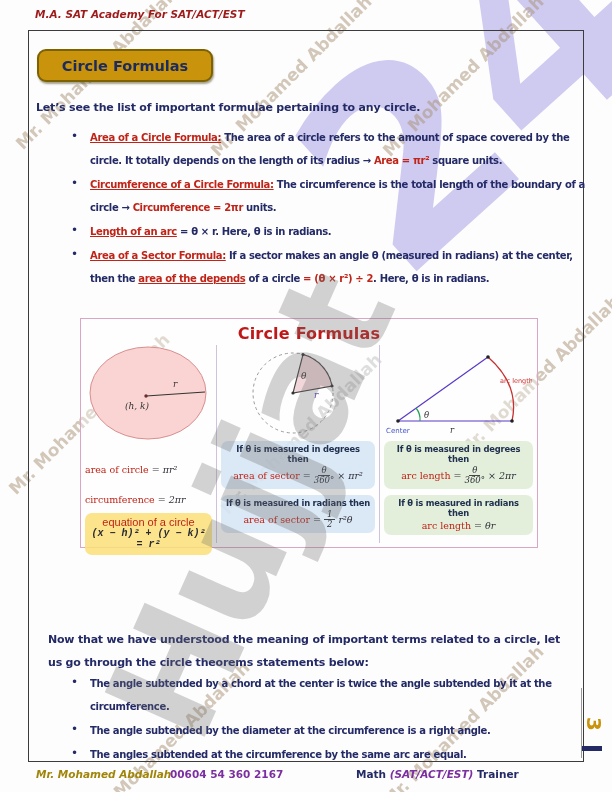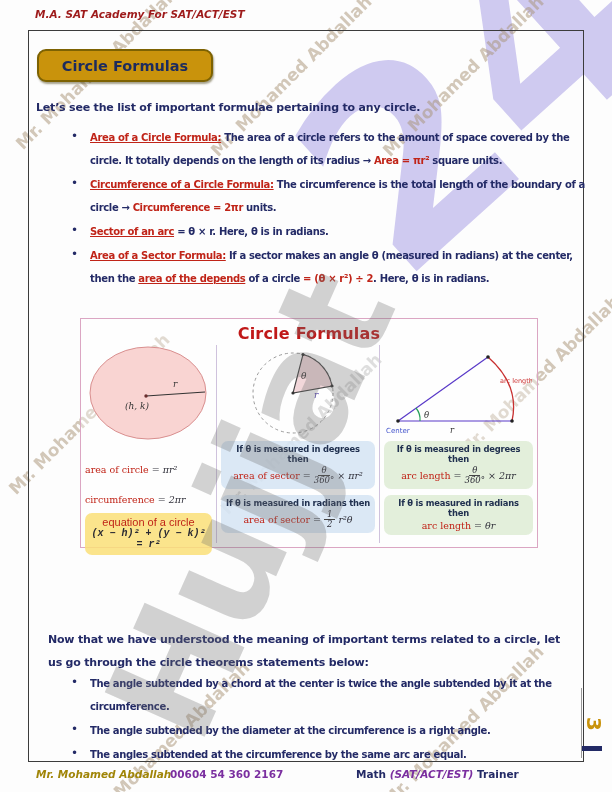--- a/index.html
+++ b/index.html
@@ -168,21 +168,21 @@
     <div class="bullet-row">
       <span class="bullet-dot">•</span>
       <div class="bullet-text">
         <span class="red-u">Circumference of a Circle Formula:</span><span> The circumference is the total length of the boundary of a circle → </span><span class="red">Circumference = 2πr</span><span> units.</span>
       </div>
     </div>
 
     <div class="bullet-row">
       <span class="bullet-dot">•</span>
       <div class="bullet-text">
-        <div><span class="red-u">Sector of an arc</span><span> = θ × r. Here, θ is in </span><span class="blue-u">radians</span><span>.</span></div>
+        <div><span class="red-u">Length of an arc</span><span> = θ × r. Here, θ is in </span><span class="blue-u">radians</span><span>.</span></div>
       </div>
     </div>
 
     <div class="bullet-row">
       <span class="bullet-dot">•</span>
       <div class="bullet-text">
         <span class="red-u">Area of a Sector Formula:</span><span> If a sector makes an angle θ (measured in radians) at the center, then the </span><span class="red-u">area of the depends</span><span> of a circle </span><span class="red">= (θ × r²) ÷ 2</span><span>. Here, θ is in radians.</span>
       </div>
     </div>
   </div>

